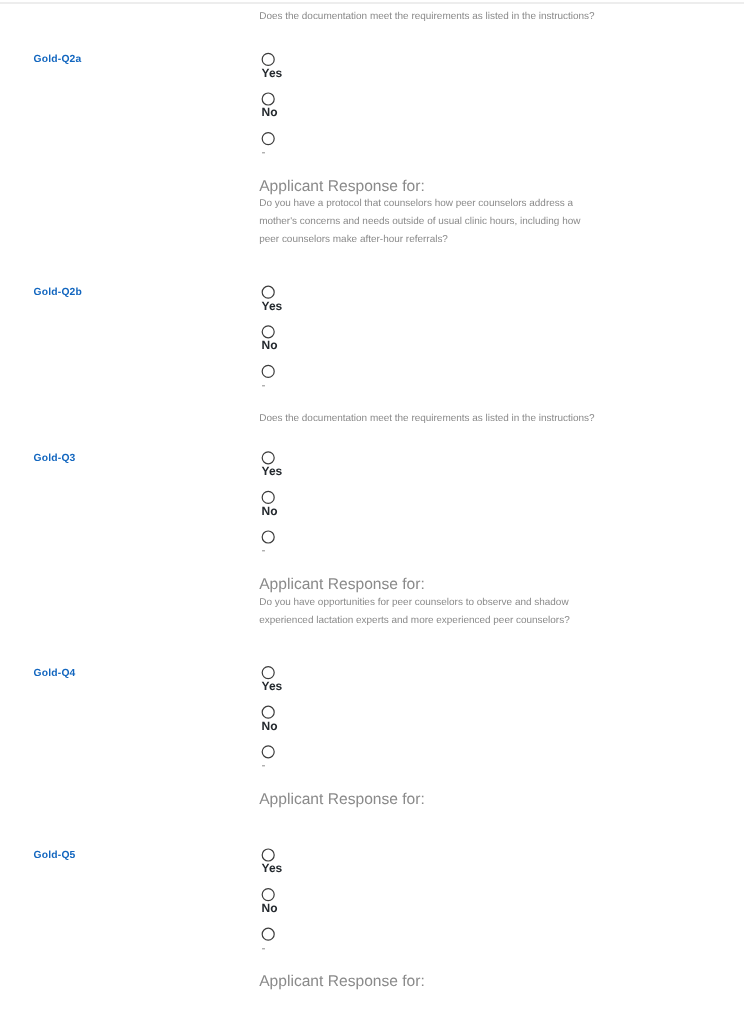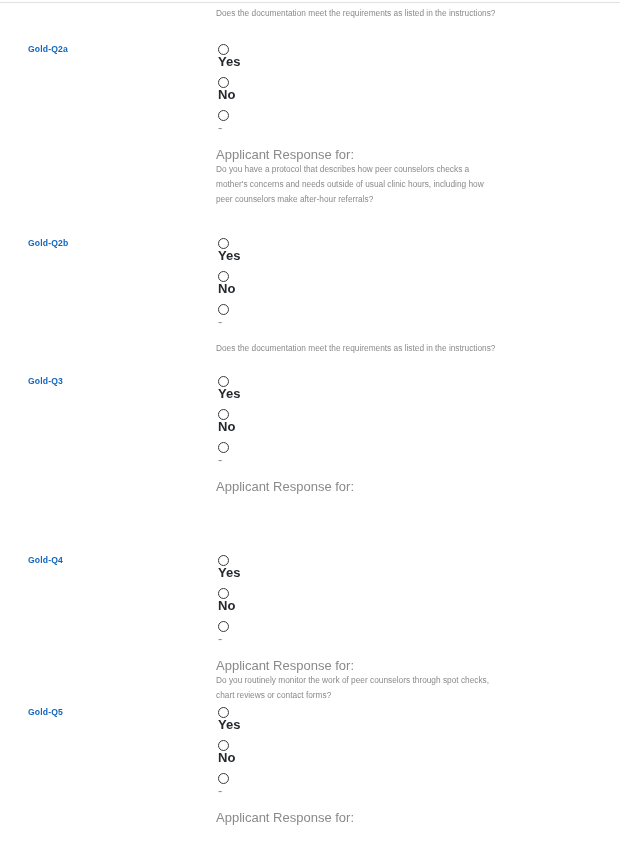--- a/index.html
+++ b/index.html
@@ -74,21 +74,21 @@
     width: 11px;
     height: 11px;
     border: 1.3px solid #3c3c3c;
     border-radius: 50%;
     background: #ffffff;
     box-sizing: border-box;
     margin: 0 0 1px 2px;
   }
   .radio-text {
     display: block;
-    font-size: 13px;
+    font-size: 10px;
     font-weight: bold;
     color: #24292e;
     line-height: 11px;
     margin-left: 2px;
   }
   .radio-text.dash {
     color: #8a8a8a;
     font-weight: normal;
     letter-spacing: 0;
   }
@@ -132,21 +132,21 @@
           <span class="radio-dot"></span>
           <span class="radio-text">No</span>
         </div>
         <div class="radio-row">
           <span class="radio-dot"></span>
           <span class="radio-text dash">-</span>
         </div>
       </div>
       <div class="resp-block">
         <div class="resp-caption">Applicant Response for:</div>
-        <div class="resp-text">Do you have a protocol that describes how peer counselors checks a mother's concerns and needs outside of usual clinic hours, including how peer counselors make after-hour referrals?</div>
+        <div class="resp-text">Do you have a protocol that counselors how peer counselors address a mother's concerns and needs outside of usual clinic hours, including how peer counselors make after-hour referrals?</div>
       </div>
     </div>
   </div>
 
   <div class="q-block" style="top:238px;">
     <div class="q-label">Gold-Q2b</div>
     <div class="q-body">
       <div class="radio-group">
         <div class="radio-row">
           <span class="radio-dot"></span>
@@ -179,20 +179,21 @@
           <span class="radio-dot"></span>
           <span class="radio-text">No</span>
         </div>
         <div class="radio-row">
           <span class="radio-dot"></span>
           <span class="radio-text dash">-</span>
         </div>
       </div>
       <div class="resp-block">
         <div class="resp-caption">Applicant Response for:</div>
+        <div class="resp-text">Do you have opportunities for peer counselors to observe and shadow experienced lactation experts and more experienced peer counselors?</div>
       </div>
     </div>
   </div>
 
   <div class="q-block" style="top:555px;">
     <div class="q-label">Gold-Q4</div>
     <div class="q-body">
       <div class="radio-group">
         <div class="radio-row">
           <span class="radio-dot"></span>
@@ -202,21 +203,20 @@
           <span class="radio-dot"></span>
           <span class="radio-text">No</span>
         </div>
         <div class="radio-row">
           <span class="radio-dot"></span>
           <span class="radio-text dash">-</span>
         </div>
       </div>
       <div class="resp-block">
         <div class="resp-caption">Applicant Response for:</div>
-        <div class="resp-text">Do you routinely monitor the work of peer counselors through spot checks, chart reviews or contact forms?</div>
       </div>
     </div>
   </div>
 
   <div class="q-block" style="top:707px;">
     <div class="q-label">Gold-Q5</div>
     <div class="q-body">
       <div class="radio-group">
         <div class="radio-row">
           <span class="radio-dot"></span>

